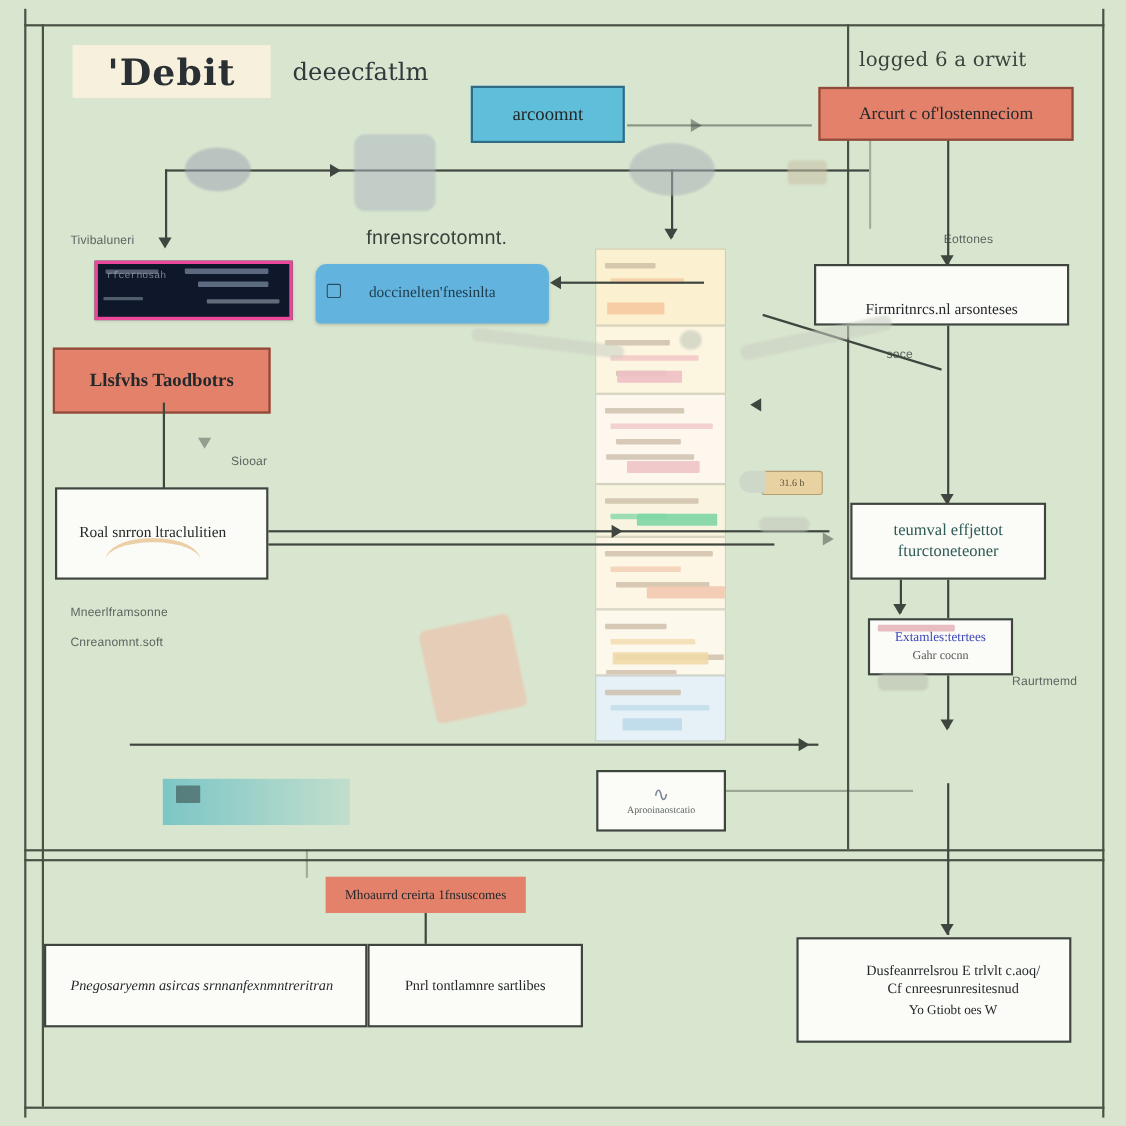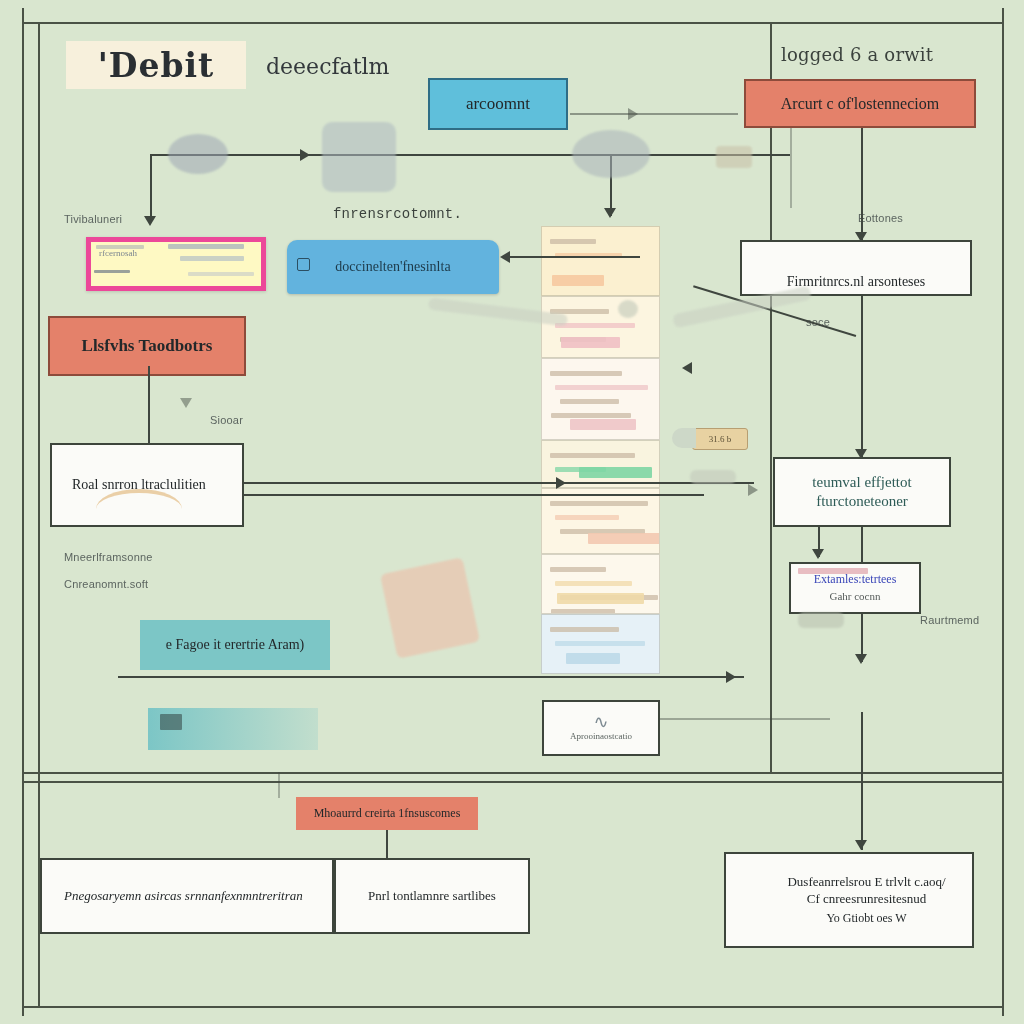--- a/index.html
+++ b/index.html
@@ -17,22 +17,22 @@
         align-items:center;justify-content:center;text-align:center;
         border:2px solid #3d453c;color:#23282a;line-height:1.25;
         padding:4px 8px;}
   .node .lbl{display:block;width:100%;}
   .n-white{background:#fbfbf8;}
   .n-coral{background:#e4816a;border-color:#8d4b3b;}
   .n-blue {background:#5fbfdb;border-color:#2f6d86;}
   .n-teal {background:#7cc6c6;border-color:#2f6d70;}
   .n-bluesoft{background:#62b3de;border:none;border-radius:10px 10px 4px 4px;
               color:#1d3a4a;box-shadow:0 1px 3px rgba(0,0,0,.18);}
-  .n-receipt{background:#fef9c3;border:5px solid #ec4899;
-             box-shadow:0 1px 3px rgba(0,0,0,.15);}
+  .n-receipt{background:#0f172a;border:3px solid #ec4899;
+             box-shadow:0 1px 3px rgba(0,0,0,.15);font-family:Liberation Mono, monospace;}
 
   
   .note{position:absolute;color:#5c6560;font-size:11px;letter-spacing:.2px;
         white-space:nowrap;font-family:"Liberation Sans",sans-serif;}
   .note.dark{color:#3b423d;}
 
   
   .conn{position:absolute;background:#3f463f;}
   .conn.v{width:1.5px;}
   .conn.h{height:1.5px;}
@@ -96,21 +96,21 @@
   <div class="node n-receipt" style="left:86px;top:237px;width:180px;height:54px;
               justify-content:flex-start;align-items:flex-start;padding:6px 8px;">
     <span class="lbl" style="text-align:left;font-size:9px;color:#7b8590;">rfcernosah</span>
   </div>
   <div class="scrib" style="left:96px;top:245px;width:48px;height:4px;background:#9aa6b3;opacity:.5;"></div>
   <div class="scrib" style="left:168px;top:244px;width:76px;height:5px;background:#8fa0bb;opacity:.6;"></div>
   <div class="scrib" style="left:180px;top:256px;width:64px;height:5px;background:#9fb0c7;opacity:.55;"></div>
   <div class="scrib" style="left:94px;top:270px;width:36px;height:3px;background:#6f7c89;opacity:.7;"></div>
   <div class="scrib" style="left:188px;top:272px;width:66px;height:4px;background:#b7c0cc;opacity:.5;"></div>
 
-  <div class="note dark" style="left:333px;top:206px;font-size:14px;font-family:Liberation Mono, monospace;">fnrensrcotomnt.</div>
+  <div class="note dark" style="left:333px;top:206px;font-size:18px;font-family:Liberation Sans, sans-serif;">fnrensrcotomnt.</div>
 
   <div class="node n-bluesoft" style="left:287px;top:240px;width:212px;height:54px;font-size:14px;">
     <span class="lbl">doccinelten'fnesinlta</span>
   </div>
   <div style="position:absolute;left:297px;top:258px;width:11px;height:11px;
               border:1.5px solid #2b4f63;border-radius:2px;"></div>
 
   <div class="note" style="left:858px;top:212px;">Eottones</div>
 
   <div class="node n-white" style="left:740px;top:240px;width:232px;height:56px;font-size:14px;align-items:flex-end;">
@@ -152,24 +152,20 @@
   <div class="node n-white" style="left:789px;top:562px;width:132px;height:52px;
               flex-direction:column;font-size:12px;">
     <span class="lbl" style="color:#3a46b8;font-size:12px;">Extamles:tetrtees</span>
     <span class="lbl" style="color:#555b59;font-size:11px;margin-top:3px;">Gahr cocnn</span>
   </div>
   <div class="scrib" style="left:798px;top:568px;width:70px;height:6px;background:#d98a96;opacity:.55;"></div>
 
   <div class="note" style="left:920px;top:614px;">Raurtmemd</div>
 
 
-  <div class="node n-teal" style="left:140px;top:620px;width:190px;height:50px;
-              font-size:14px;border:none;">
-    <span class="lbl">e  Fagoe it erertrie Aram)</span>
-  </div>
 
   <div style="position:absolute;left:148px;top:708px;width:170px;height:42px;
               background:linear-gradient(90deg,#7cc6c6,rgba(124,198,198,.25));"></div>
   <div class="scrib" style="left:160px;top:714px;width:22px;height:16px;background:#31413f;opacity:.55;"></div>
 
   <div class="node n-white" style="left:542px;top:700px;width:118px;height:56px;
               flex-direction:column;font-size:9px;color:#5b6460;">
     <span class="lbl" style="font-size:18px;color:#7d8a92;line-height:1;">∿</span>
     <span class="lbl">Aprooinaostcatio</span>
   </div>

